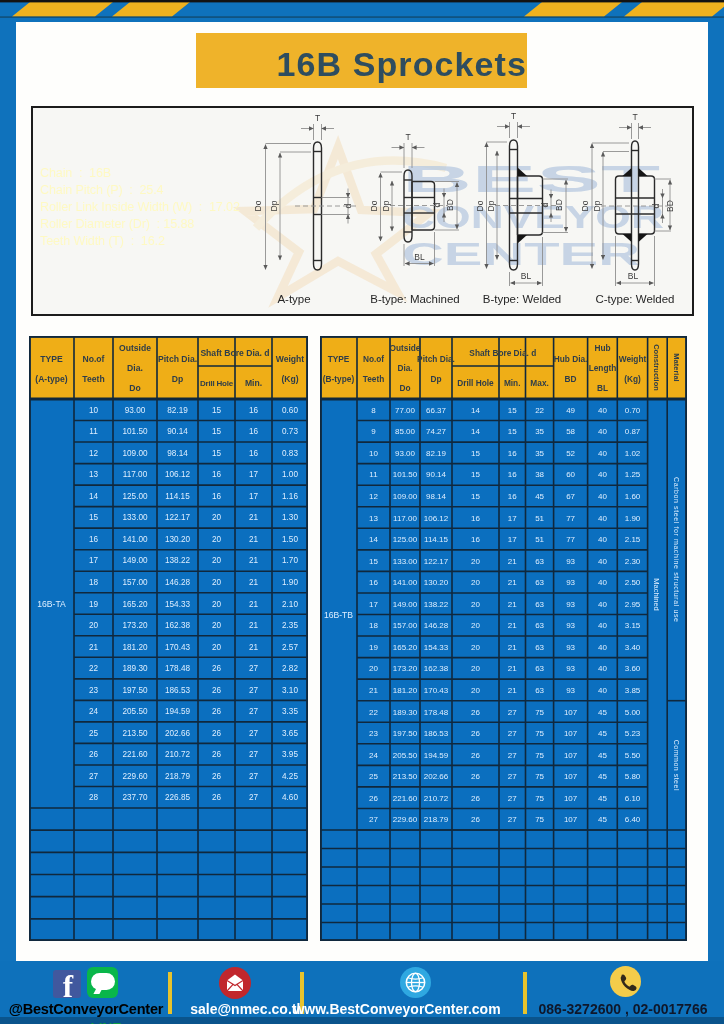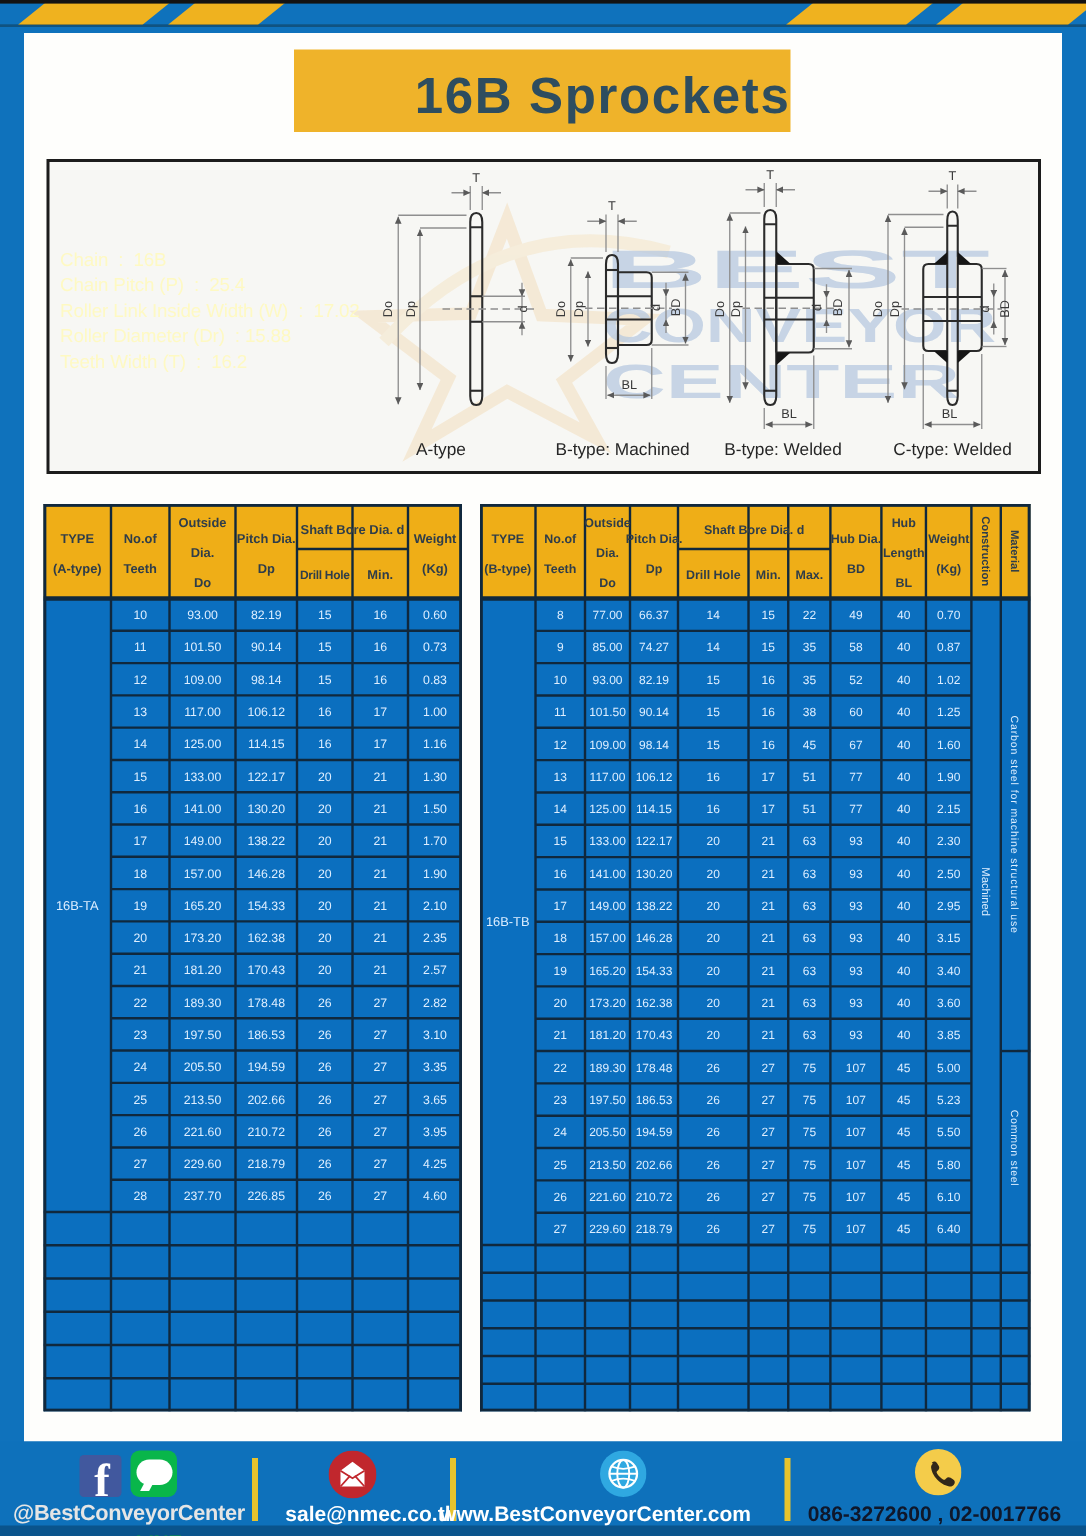--- a/index.html
+++ b/index.html
@@ -655,21 +655,21 @@
 <div class="abs" style="left:53px;top:970px;width:28px;height:28px;background:#41589e;border-radius:3px;overflow:hidden;">
   <div style="position:absolute;left:1px;top:-1px;width:28px;text-align:center;color:#fff;font-size:31px;font-weight:bold;font-family:'Liberation Serif',serif;">f</div>
 </div>
 
 <div class="abs" style="left:87px;top:967px;width:31px;height:31px;background:#09b64a;border-radius:6px;">
   <div style="position:absolute;left:3.5px;top:5.5px;width:24px;height:17px;background:#fff;border-radius:8.5px;"></div>
   <div style="position:absolute;left:8px;top:20.5px;width:6px;height:6px;background:#fff;transform:skewX(-28deg);"></div>
   <div style="position:absolute;left:3.5px;top:10px;width:24px;text-align:left;color:#109e43;font-size:14px;font-weight:bold;letter-spacing:-0.3px;line-height:8px;margin-top:47px;">LINE</div>
 </div>
 
-<div class="abs" style="left:3px;top:1001px;width:166px;text-align:center;color:#e5e5e5;font-size:14.5px;font-weight:bold;letter-spacing:-0.2px;">@BestConveyorCenter</div>
+<div class="abs" style="left:3px;top:1001px;width:166px;text-align:center;color:#000000;font-size:14.5px;font-weight:bold;letter-spacing:-0.2px;">@BestConveyorCenter</div>
 
 <div class="abs" style="left:168px;top:972px;width:3.5px;height:42px;background:#e7c32d;"></div>
 
 <svg class="abs" style="left:219px;top:967px" width="32" height="32" viewBox="0 0 32 32" xmlns="http://www.w3.org/2000/svg">
   <circle cx="16" cy="16" r="16" fill="#c1272d"></circle>
   <path d="M8 13.5 L16 7.5 L24 13.5 L24 24 L8 24 Z" fill="#fff"></path>
   <path d="M8 13.5 L16 18.5 L24 13.5 M8 24 L14.5 16.8 M24 24 L17.5 16.8" stroke="#c1272d" stroke-width="1.2" fill="none"></path>
 </svg>
 
 <div class="abs" style="left:175px;top:1001px;width:130px;text-align:right;color:#fff;font-size:14px;font-weight:bold;">sale@nmec.co.th</div>

